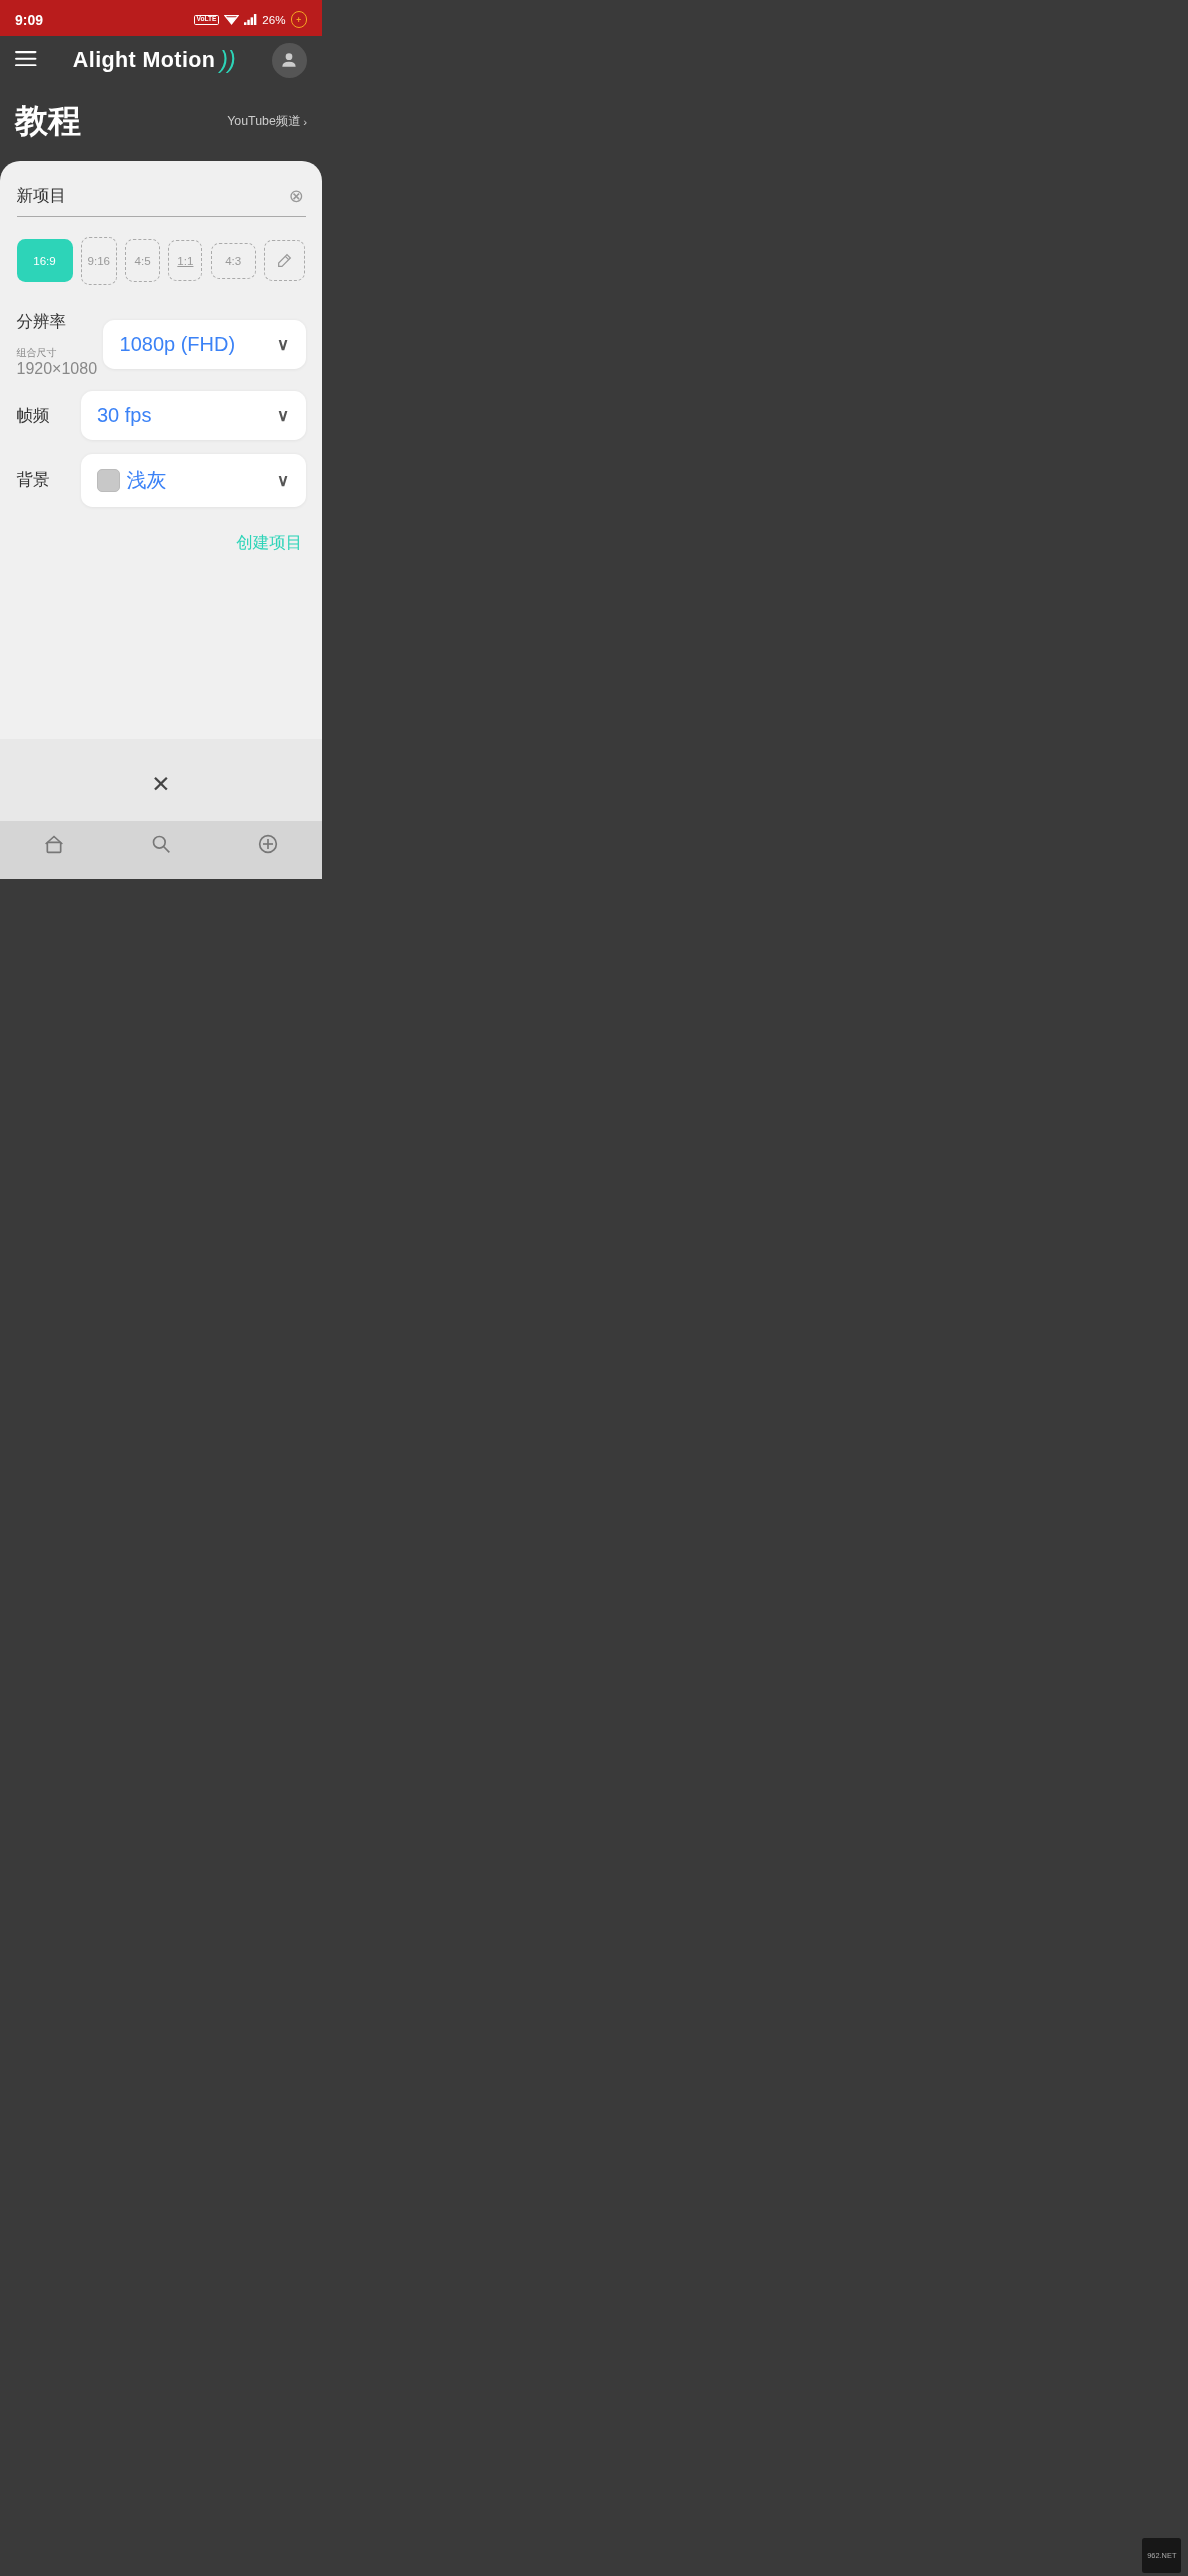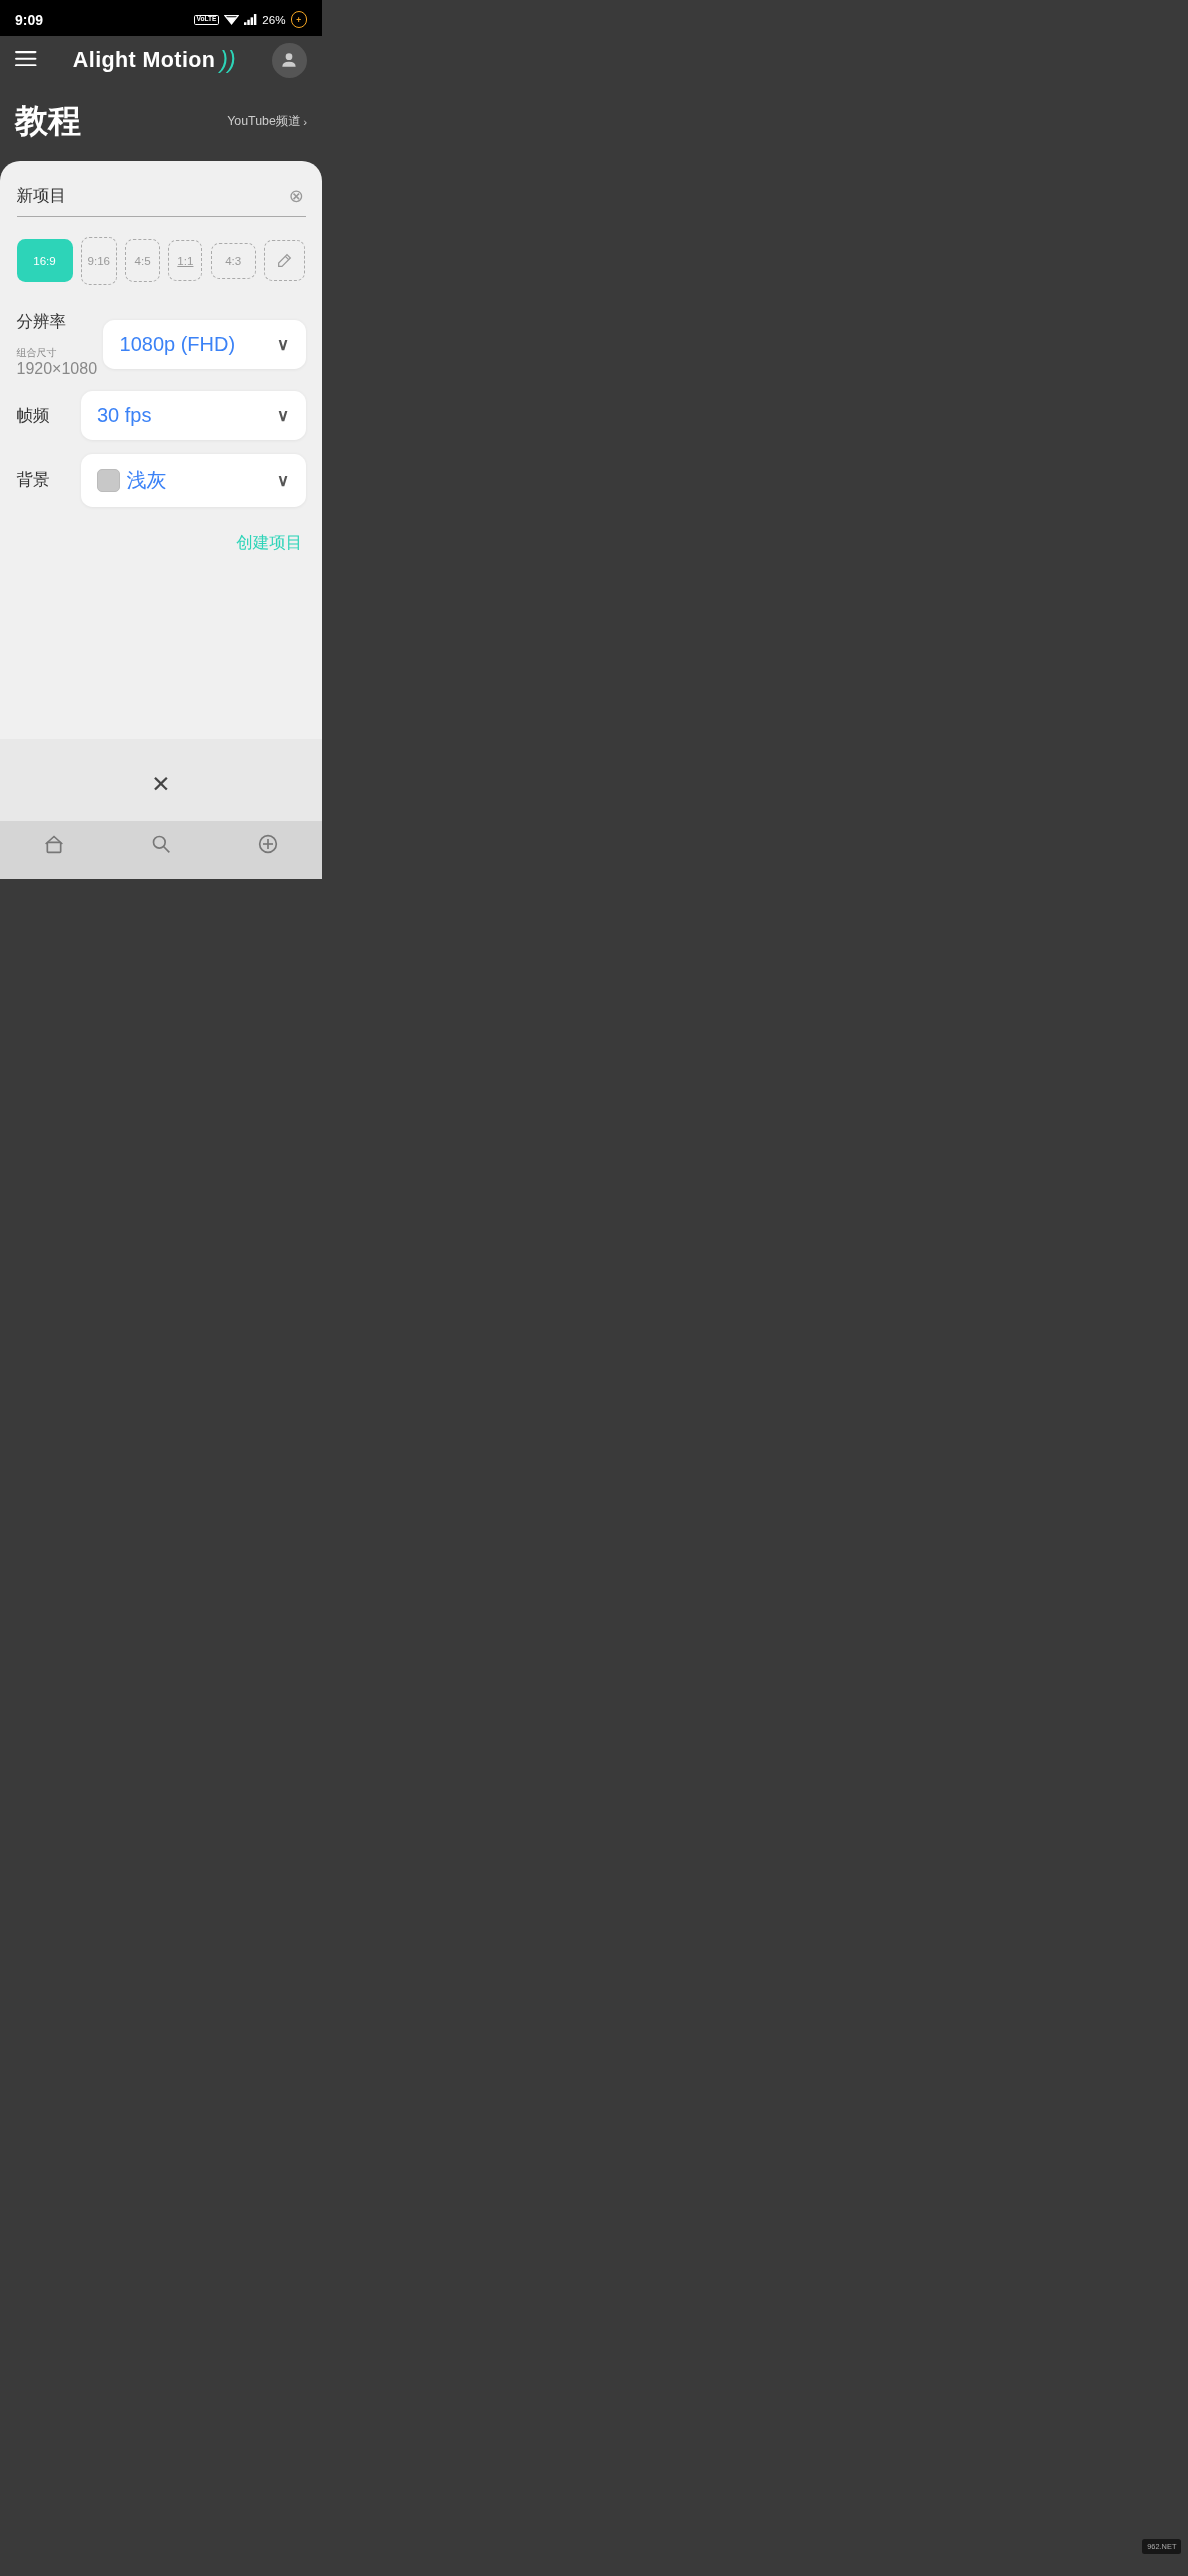--- a/index.html
+++ b/index.html
@@ -17,21 +17,21 @@
       position: relative;
       overflow-x: hidden;
     }
 
     
     .status-bar {
       display: flex;
       justify-content: space-between;
       align-items: center;
       padding: 8.3px 15px 5px;
-      background: #000000;
+      background: #b91c1c;
       height: 36px;
     }
 
     .status-time {
       color: #fff;
       font-size: 14px;
       font-weight: 600;
     }
 
     .status-right {
@@ -396,26 +396,26 @@
       align-items: center;
       gap: 3.3px;
       cursor: pointer;
       color: #777;
       font-size: 9px;
     }
 
     
     .watermark {
       position: fixed;
-      bottom: 22px;
+      bottom: 3px;
       right: 6.6px;
       background: rgba(0,0,0,0.6);
       color: #aaa;
       font-size: 7.4px;
-      padding: 3px 5px;
+      padding: 13px 5px;
       border-radius: 2.5px;
     }
   </style>
 </head>
 <body>
 
 <div class="status-bar">
   <span class="status-time">9:09</span>
   <div class="status-right">
     <span class="volte-badge">VoLTE</span>

